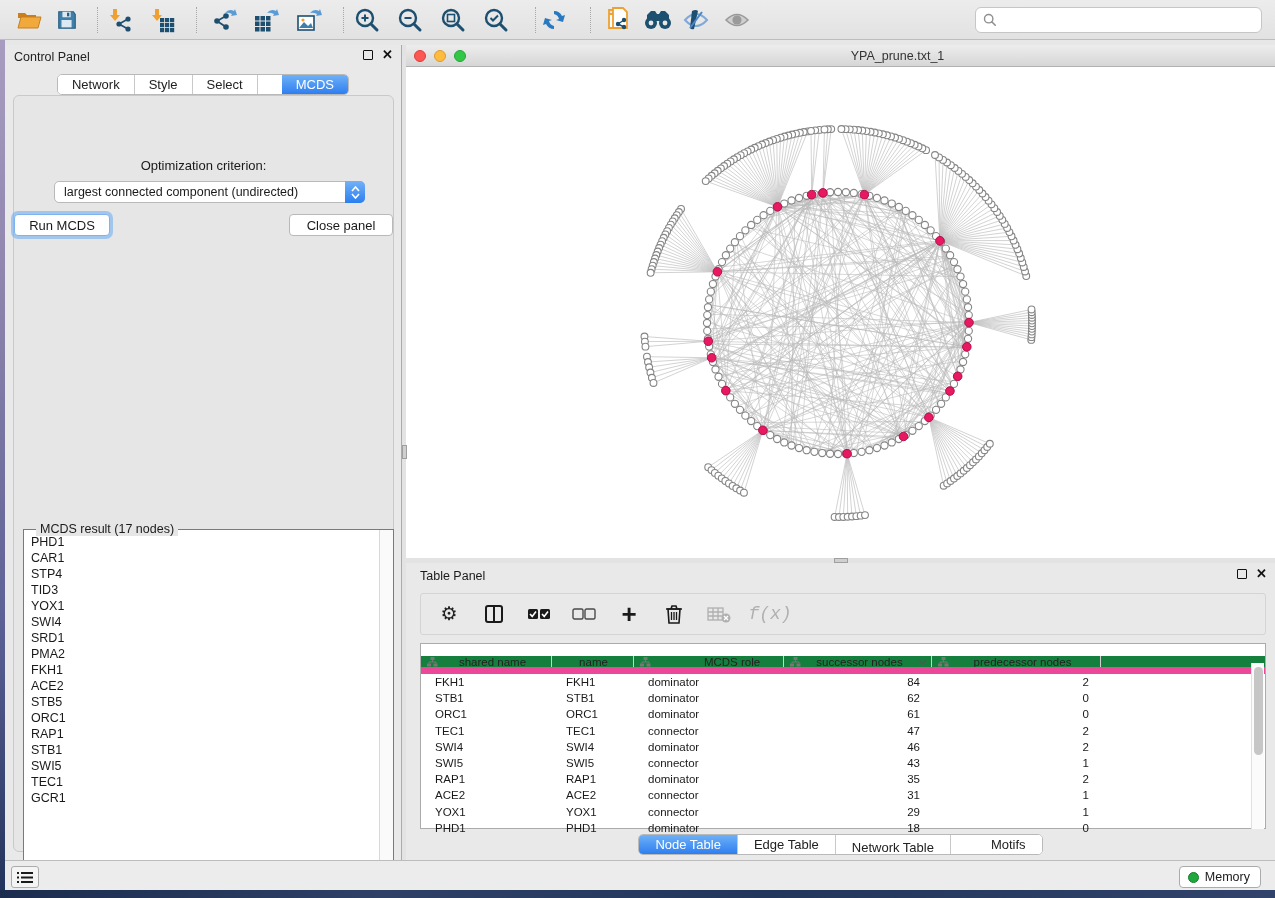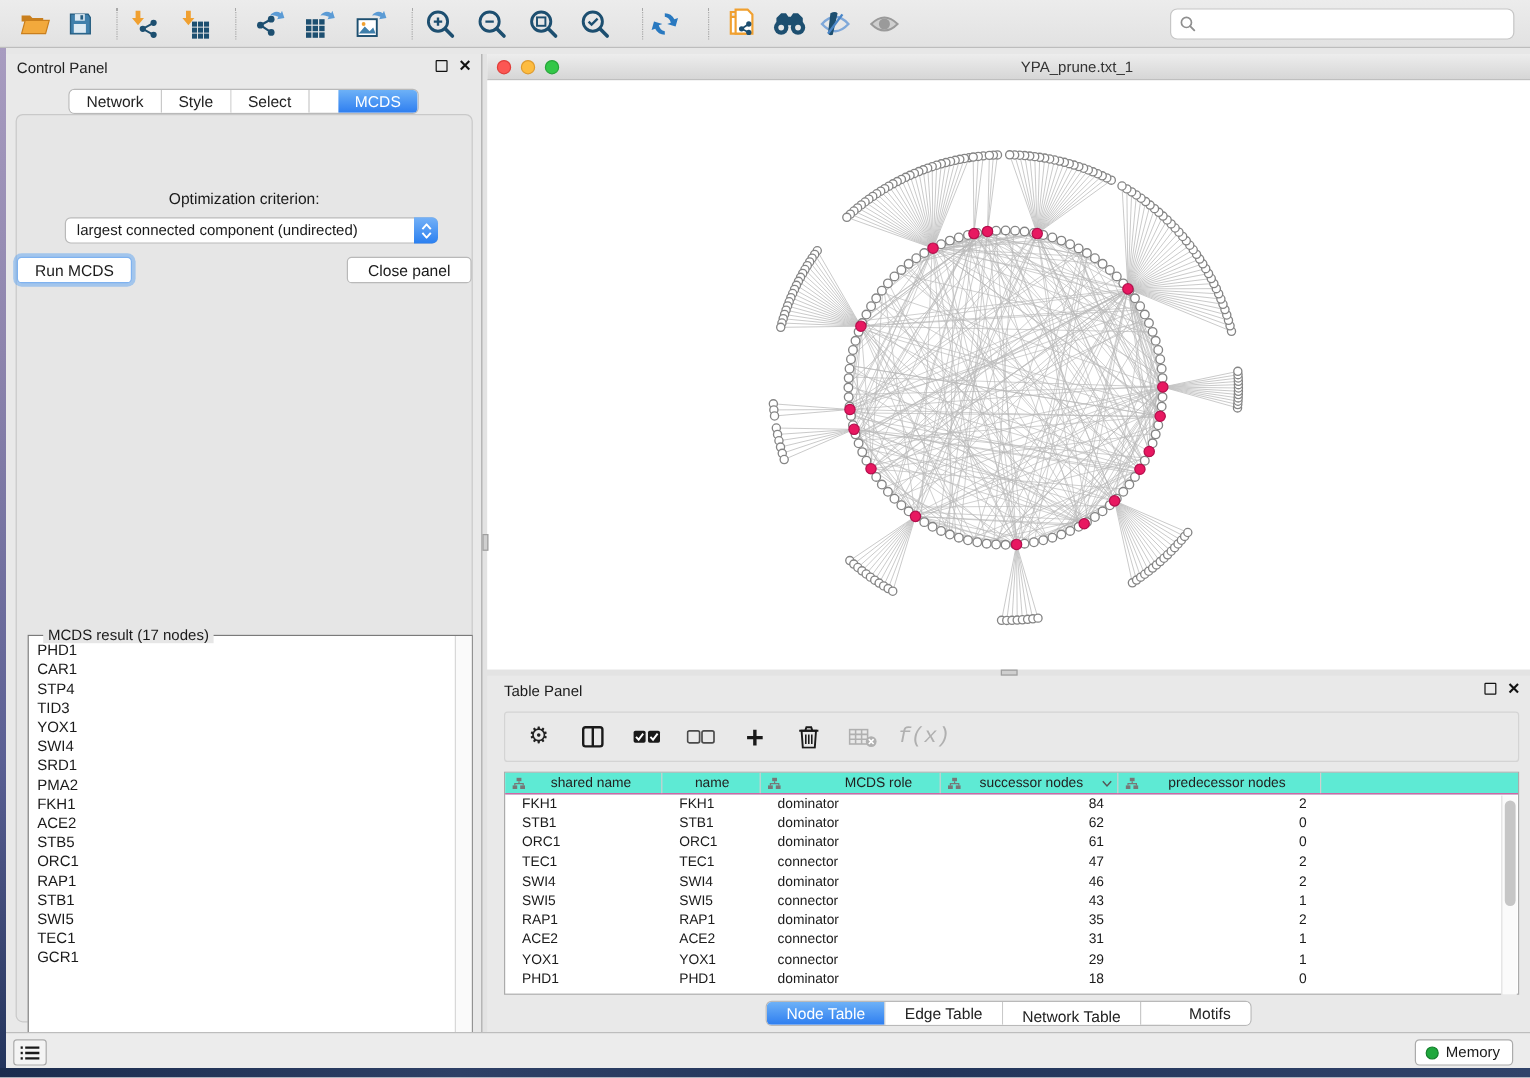--- a/index.html
+++ b/index.html
@@ -69,21 +69,21 @@
   
   .table-panel { position:absolute; left:406px; top:563px; width:869px; height:297px; background:#e9e9e9; z-index:2; }
   .tp-title { position:absolute; left:14px; top:6px; font-size:12.5px; }
   .tp-toolbar { position:absolute; left:14px; top:30px; width:846px; height:42px; background:#e9e9e9;
     border:1px solid #d4d4d4; border-radius:3px; display:flex; align-items:center; gap:21px; padding-left:16px; }
   .tt-icon { display:flex; align-items:center; justify-content:center; width:24px; height:24px; }
   .gear-glyph { font-size:19px; color:#222; line-height:24px; }
   .plus-glyph { font-size:26px; font-weight:bold; color:#1a1a1a; line-height:22px; }
   .fx-glyph { font-family:Liberation Mono, monospace; font-style:italic; font-size:18px; color:#b0b0b0; }
   .tbl { position:absolute; left:14px; top:80px; width:846px; height:186px; background:#fff; border:1px solid #ababab; }
-  .tbl-header { display:flex; height:18px; background:#5eead4; border-bottom:1px solid #ec4899; }
+  .tbl-header { display:flex; height:18px; background:#15803d; border-bottom:7px solid #ec4899;margin-top:12px; }
   .th { display:flex; align-items:center; border-right:1px solid #cfcfcf; font-size:11.5px; color:#222;
     padding:0 4px 0 6px; overflow:hidden; white-space:nowrap; }
   .th .th-label { flex:1; text-align:center; }
   .tbl-body .tr { display:flex; height:16.2px; }
   .td { font-size:11.5px; line-height:16.2px; white-space:nowrap; overflow:hidden; }
   .td.left { padding-left:14px; text-align:left; }
   .td.right { padding-right:12px; text-align:right; }
   .tbl-scroll { position:absolute; right:1px; top:19px; width:13px; height:166px; background:#fbfbfb; border-left:1px solid #e0e0e0; }
   .tbl-thumb { position:absolute; left:2px; top:4px; width:9px; height:88px; background:#c6c6c6; border-radius:5px; }
   .tp-tabs { position:absolute; left:0; top:271px; width:100%; display:flex; justify-content:center; }

